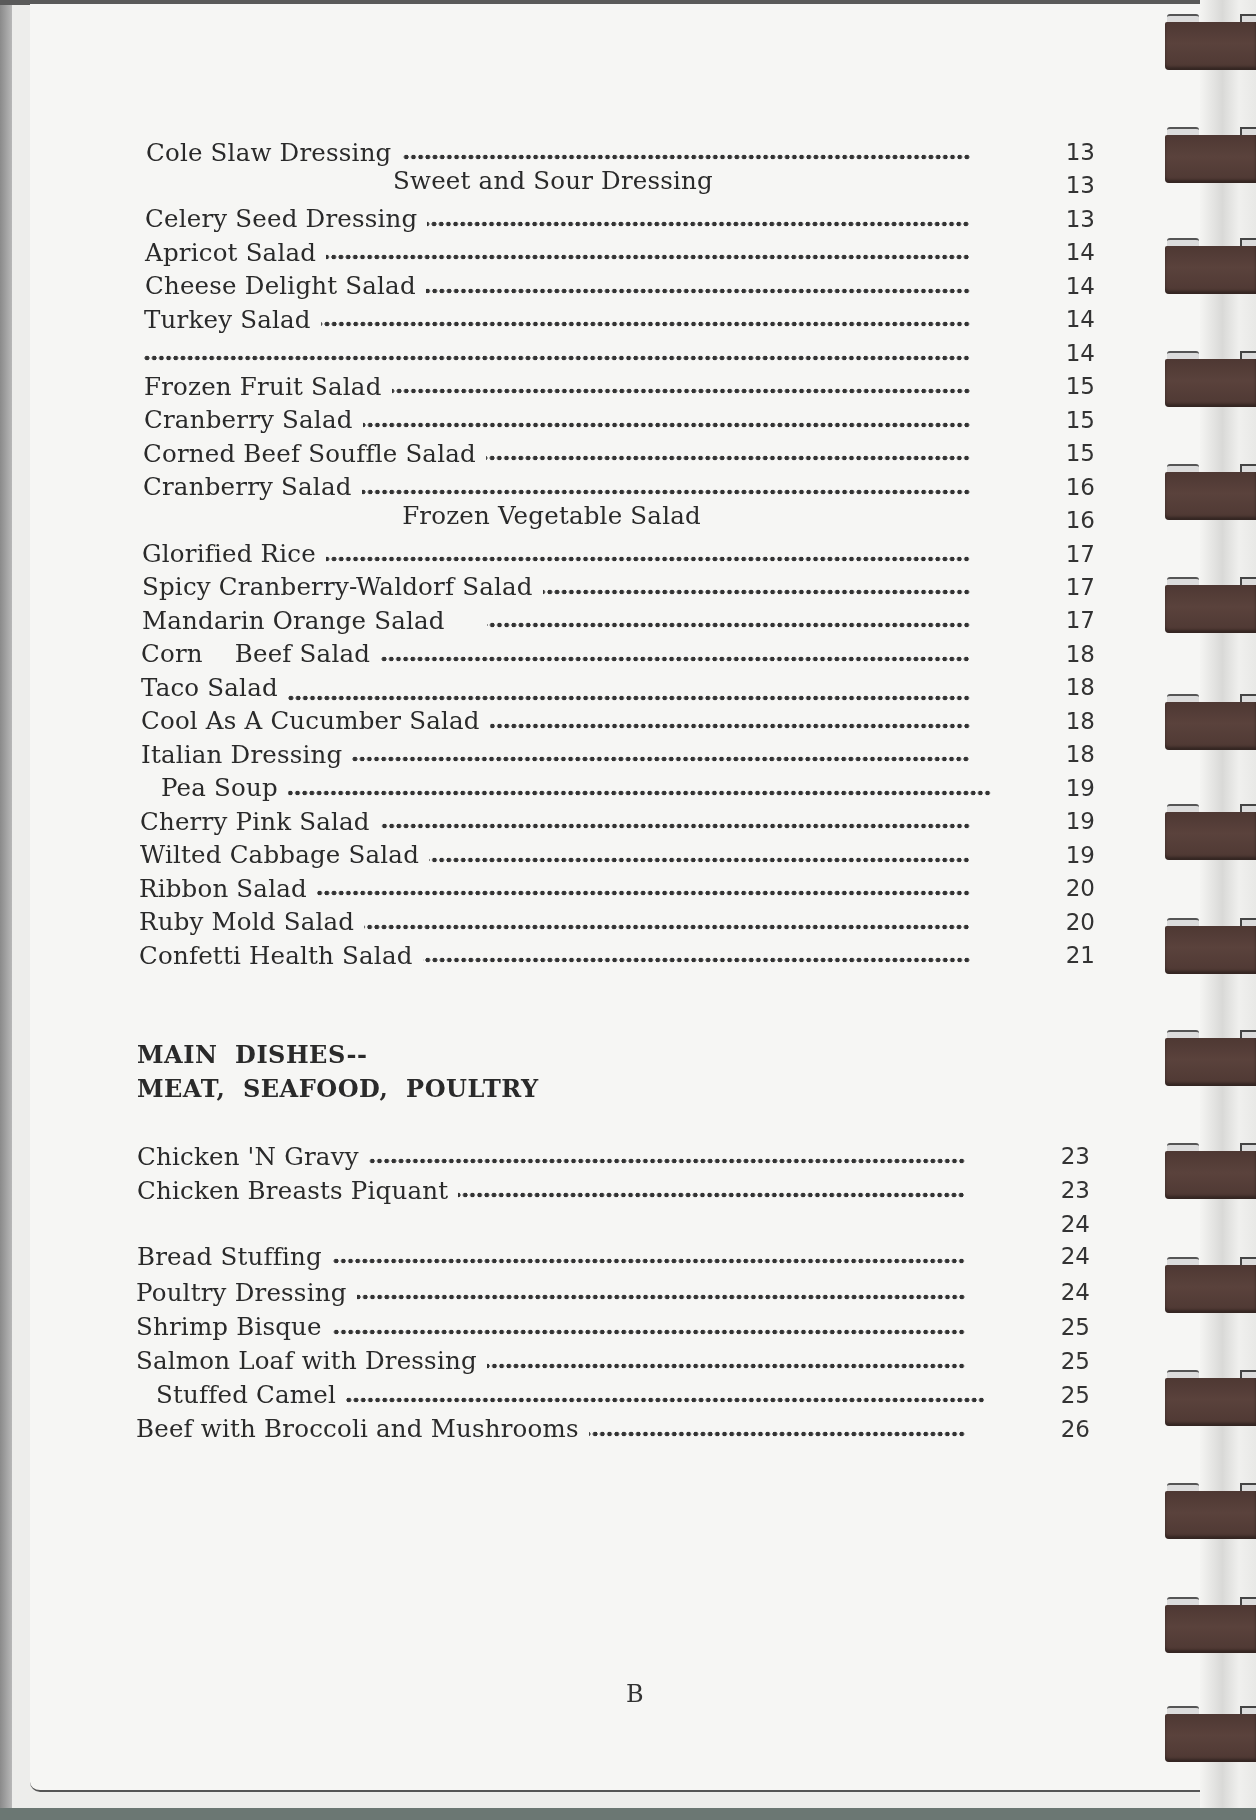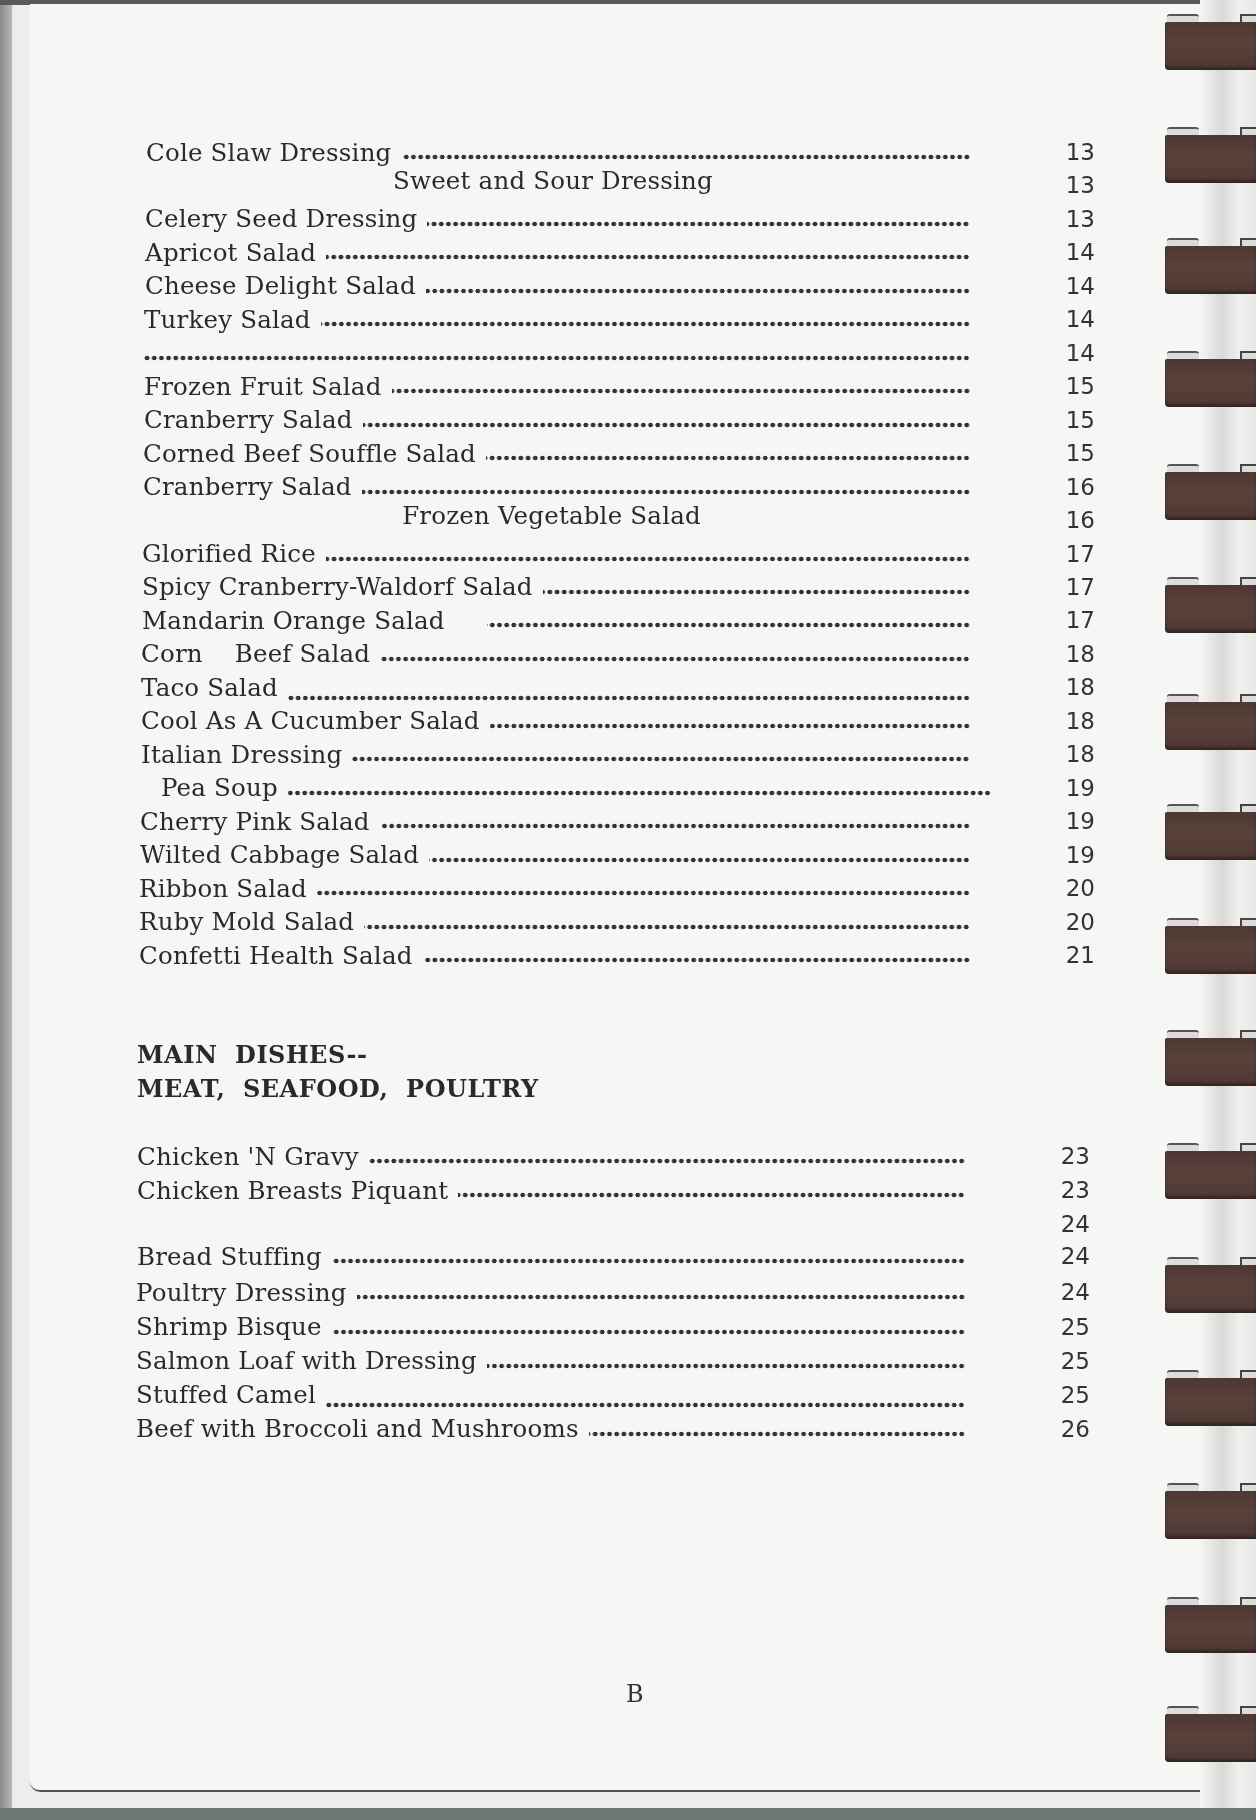--- a/index.html
+++ b/index.html
@@ -258,21 +258,21 @@
       <span class="page-num">25</span>
     </div>
     <div class="toc-row" style="left: 136px; top: 1343.6px; width: 954px;">
       <div style="display: flex; align-items: center; width: 829px;">
         <span class="entry-title">Salmon Loaf with Dressing</span>
         <span class="leader"></span>
       </div>
       <span class="page-num">25</span>
     </div>
     <div class="toc-row" style="left: 136px; top: 1377.7px; width: 954px;">
-      <div style="display: flex; align-items: flex-end; width: 829px;">
+      <div style="display: flex; align-items: center; width: 829px; margin-left: 20px;">
         <span class="entry-title">Stuffed Camel</span>
         <span class="leader"></span>
       </div>
       <span class="page-num">25</span>
     </div>
     <div class="toc-row" style="left: 136px; top: 1411.8px; width: 954px;">
       <div style="display: flex; align-items: center; width: 829px;">
         <span class="entry-title">Beef with Broccoli and Mushrooms</span>
         <span class="leader"></span>
       </div>

